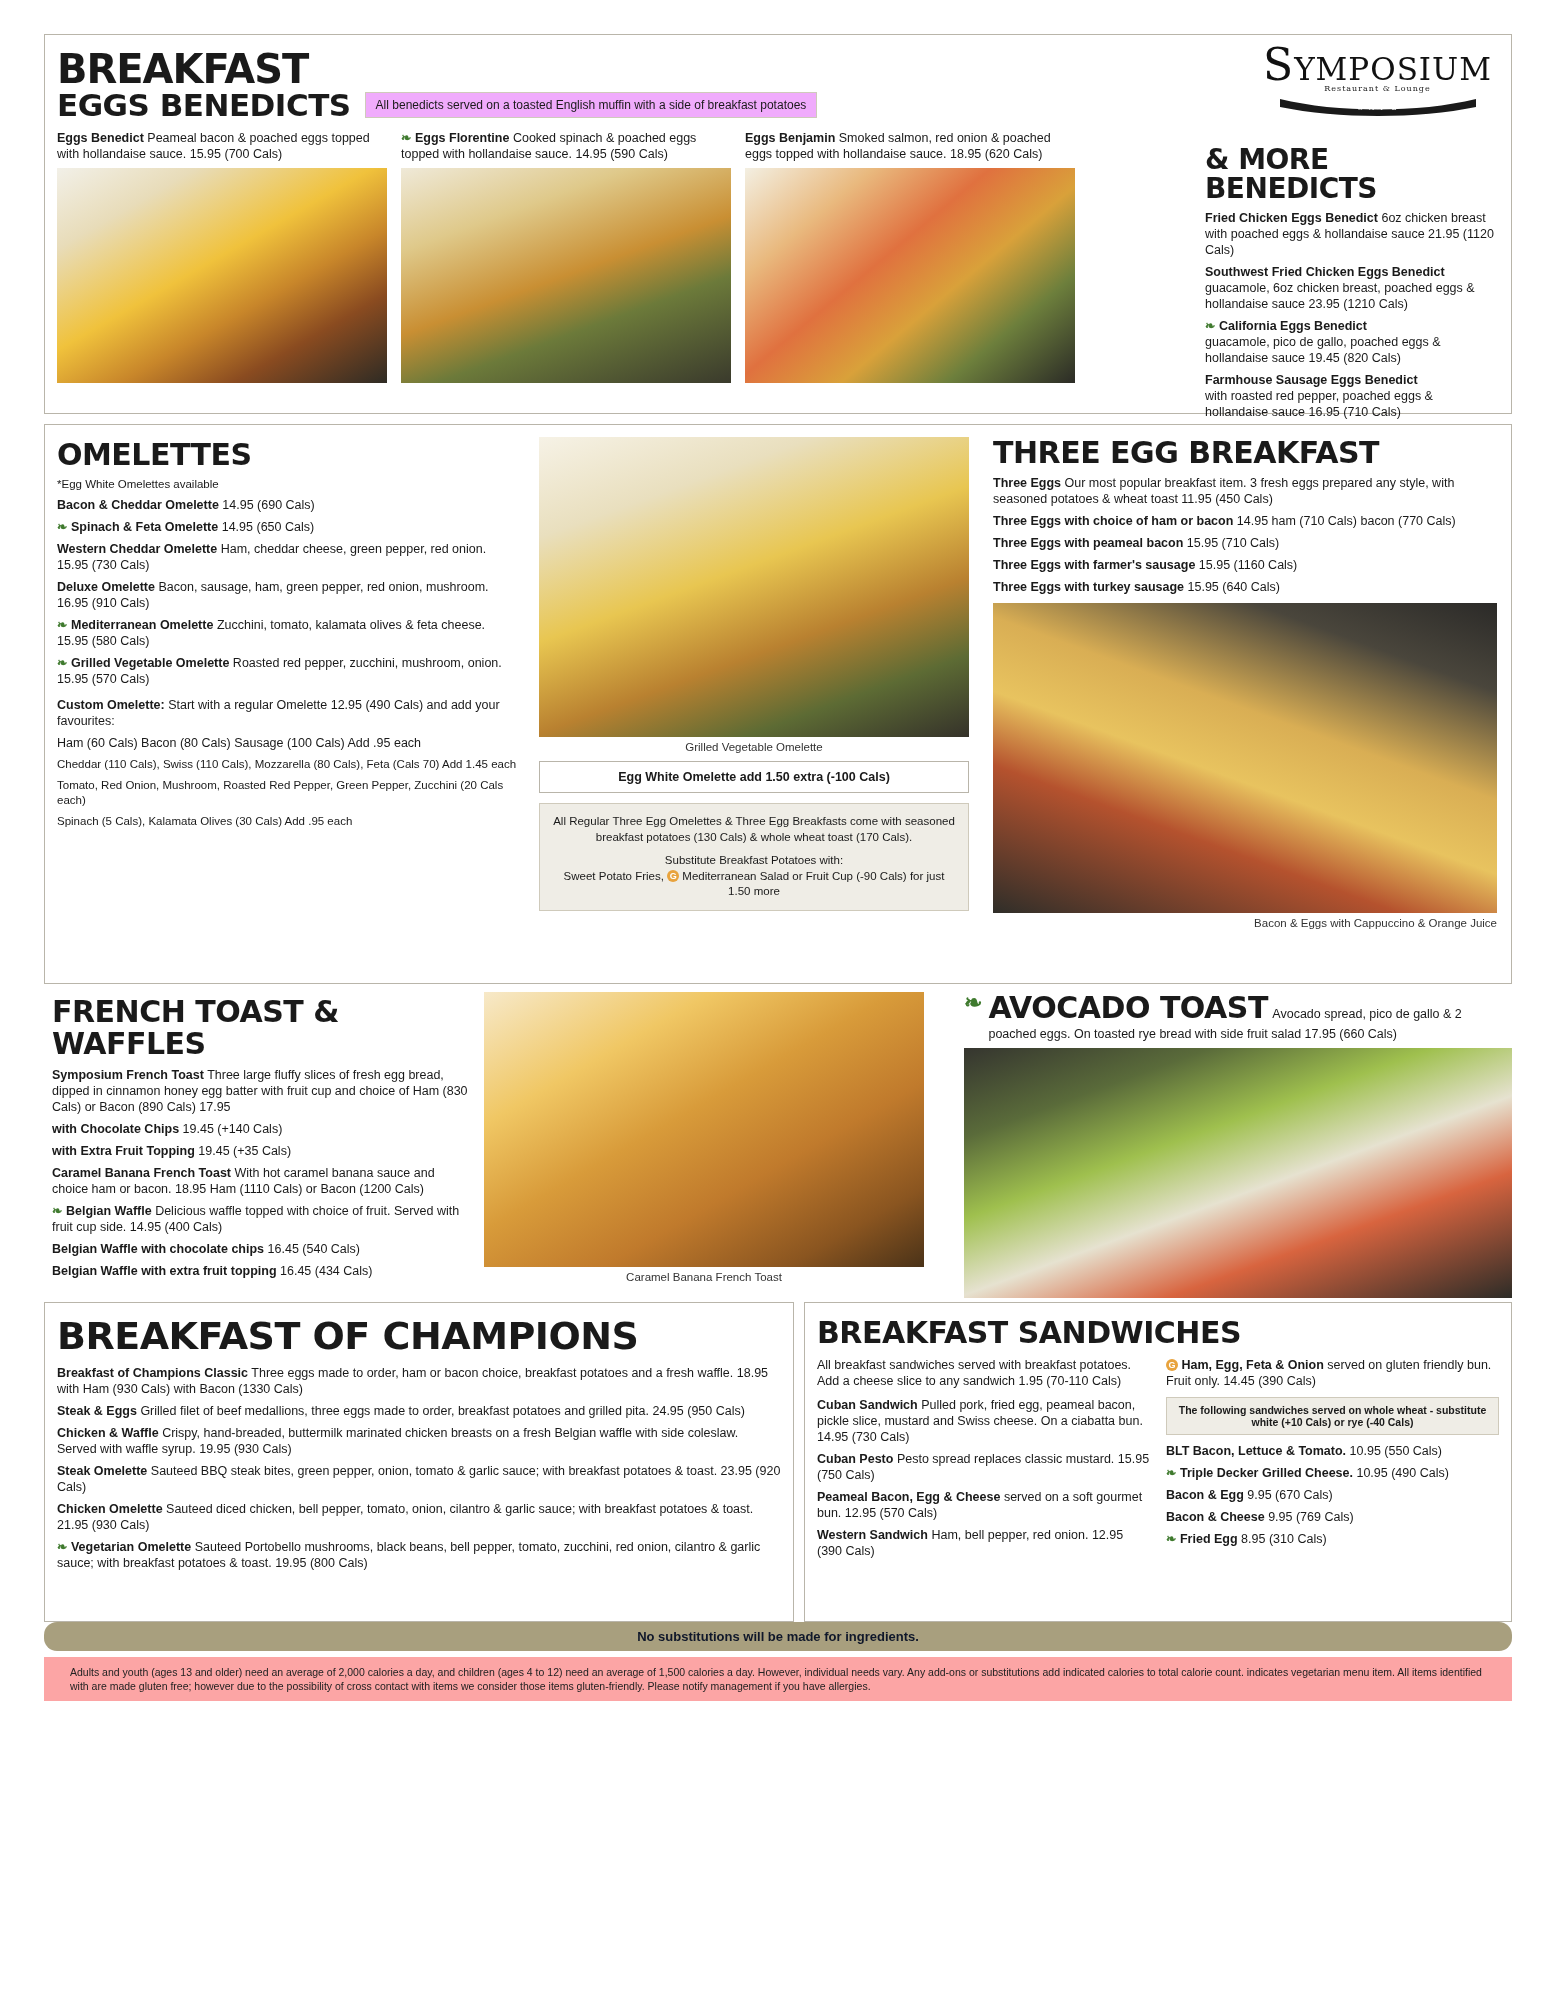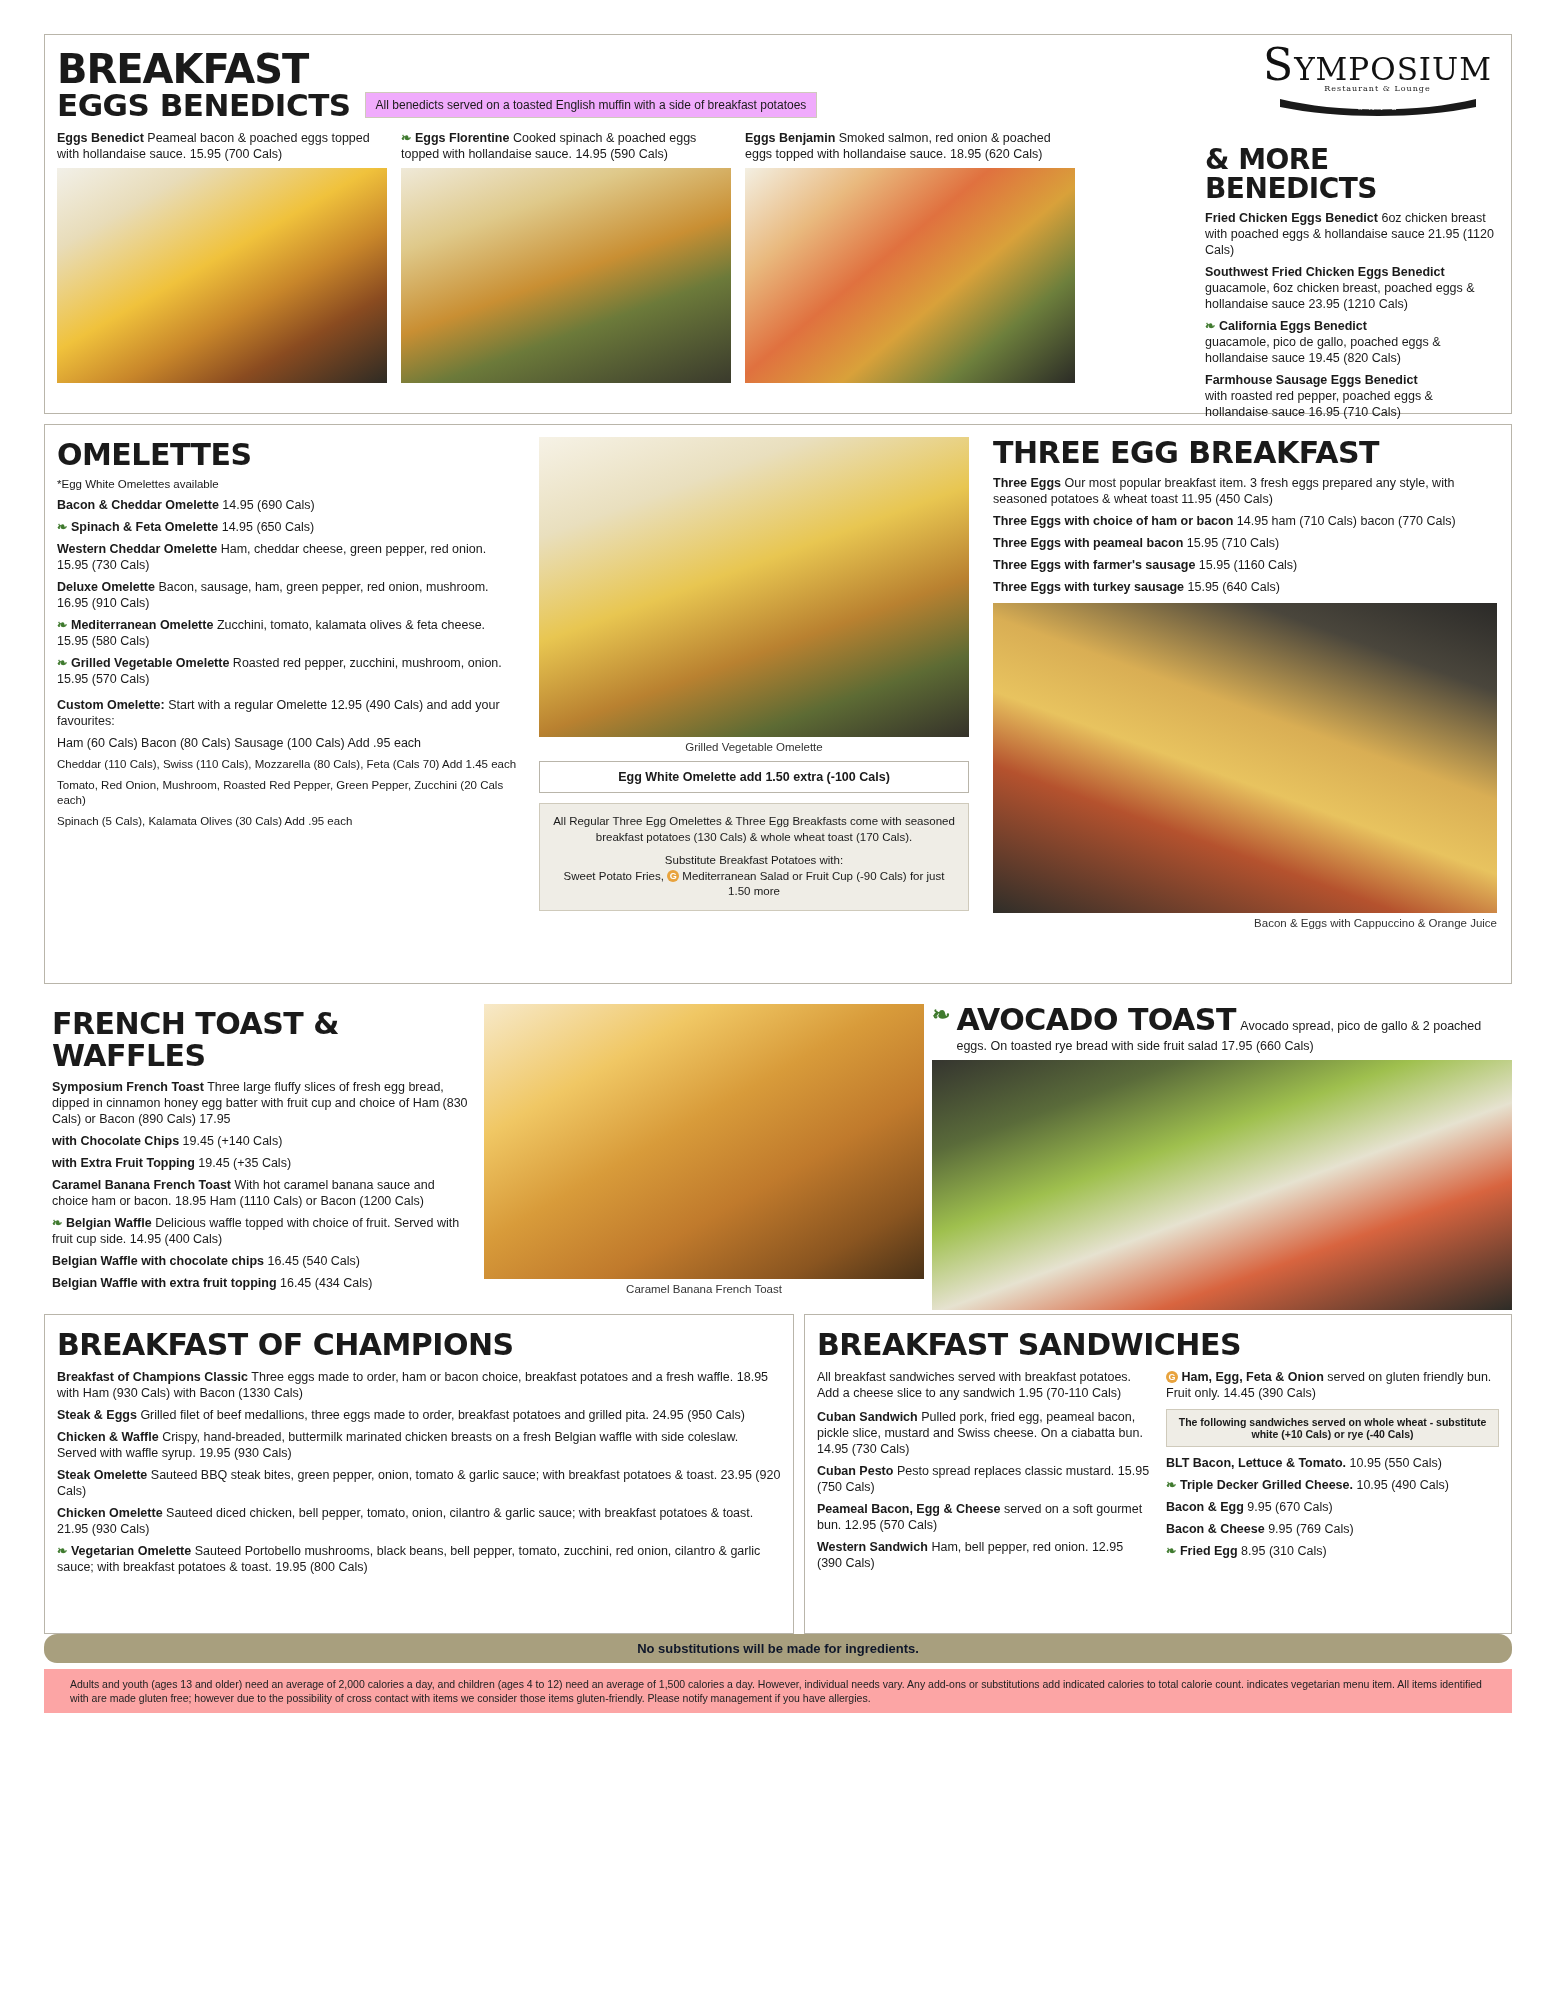--- a/index.html
+++ b/index.html
@@ -44,21 +44,21 @@
   .ph4{background:linear-gradient(160deg,#f6f2e6 0%,#e9dfbe 22%,#e8c651 45%,#b98130 65%,#5d6b34 82%,#35322a 100%);}
   .ph5{background:linear-gradient(200deg,#2b2a28 0%,#4a463c 18%,#d9ae54 40%,#e8c35f 55%,#b5522e 70%,#2f2e29 100%);}
   .ph6{background:linear-gradient(150deg,#f7e9c9 0%,#f0c764 25%,#d89b3a 45%,#c07a2c 65%,#8a5520 85%,#4a3218 100%);}
   .ph7{background:linear-gradient(160deg,#35352f 0%,#5a6b3a 20%,#9fc04e 38%,#e6e2d0 55%,#d8643f 72%,#2d2c27 100%);}
 
   .row2{display:flex;margin-top:10px;height:560px;}
   .omelettes{width:460px;}
   .mid{width:430px;}
   .three{flex:1;}
 
-  .row3{display:flex;margin-top:20px;height:300px;}
+  .row3{display:flex;margin-top:8px;height:300px;gap:32px;}
   .ft{width:880px;}
   .avo{flex:1;}
 
   .row4{display:flex;margin-top:10px;height:320px;}
   .champ{width:750px;}
   .sand{flex:1;}
 
   .noSub{margin-top:0;background:#a89f7e;color:#0f172a;text-align:center;font-weight:bold;font-size:13px;padding:7px 0;border-radius:13px;}
   .footer{margin-top:6px;background:#fca5a5;font-size:10.5px;line-height:1.35;padding:8px 26px;color:#222;}
 
@@ -179,21 +179,21 @@
           <h2 class="med" style="font-size:30px;display:inline;">AVOCADO TOAST</h2>
           <span class="item" style="display:inline;">Avocado spread, pico de gallo &amp; 2 poached eggs. On toasted rye bread with side fruit salad 17.95 (660 Cals)</span>
         </div>
       </div>
       <div class="photo ph7" style="height:250px;margin-top:6px;"></div>
     </div>
   </div>
 
   <div class="row4">
     <div class="champ section sec-pad" style="margin-right:10px;">
-      <h2 class="med" style="font-size:30px;">BREAKFAST OF CHAMPIONS</h2>
+      <h2 class="med" style="font-size:38px;">BREAKFAST OF CHAMPIONS</h2>
       <div class="item" style="margin-top:8px;"><b>Breakfast of Champions Classic</b> <span>Three eggs made to order, ham or bacon choice, breakfast potatoes and a fresh waffle. 18.95 with Ham (930 Cals) with Bacon (1330 Cals)</span></div>
       <div class="item"><b>Steak &amp; Eggs</b> <span>Grilled filet of beef medallions, three eggs made to order, breakfast potatoes and grilled pita. 24.95 (950 Cals)</span></div>
       <div class="item"><b>Chicken &amp; Waffle</b> <span>Crispy, hand-breaded, buttermilk marinated chicken breasts on a fresh Belgian waffle with side coleslaw. Served with waffle syrup. 19.95 (930 Cals)</span></div>
       <div class="item"><b>Steak Omelette</b> <span>Sauteed BBQ steak bites, green pepper, onion, tomato &amp; garlic sauce; with breakfast potatoes &amp; toast. 23.95 (920 Cals)</span></div>
       <div class="item"><b>Chicken Omelette</b> <span>Sauteed diced chicken, bell pepper, tomato, onion, cilantro &amp; garlic sauce; with breakfast potatoes &amp; toast. 21.95 (930 Cals)</span></div>
       <div class="item"><span class="veg">❧</span> <b>Vegetarian Omelette</b> <span>Sauteed Portobello mushrooms, black beans, bell pepper, tomato, zucchini, red onion, cilantro &amp; garlic sauce; with breakfast potatoes &amp; toast. 19.95 (800 Cals)</span></div>
     </div>
 
     <div class="sand section sec-pad">
       <h2 class="med" style="font-size:30px;">BREAKFAST SANDWICHES</h2>

